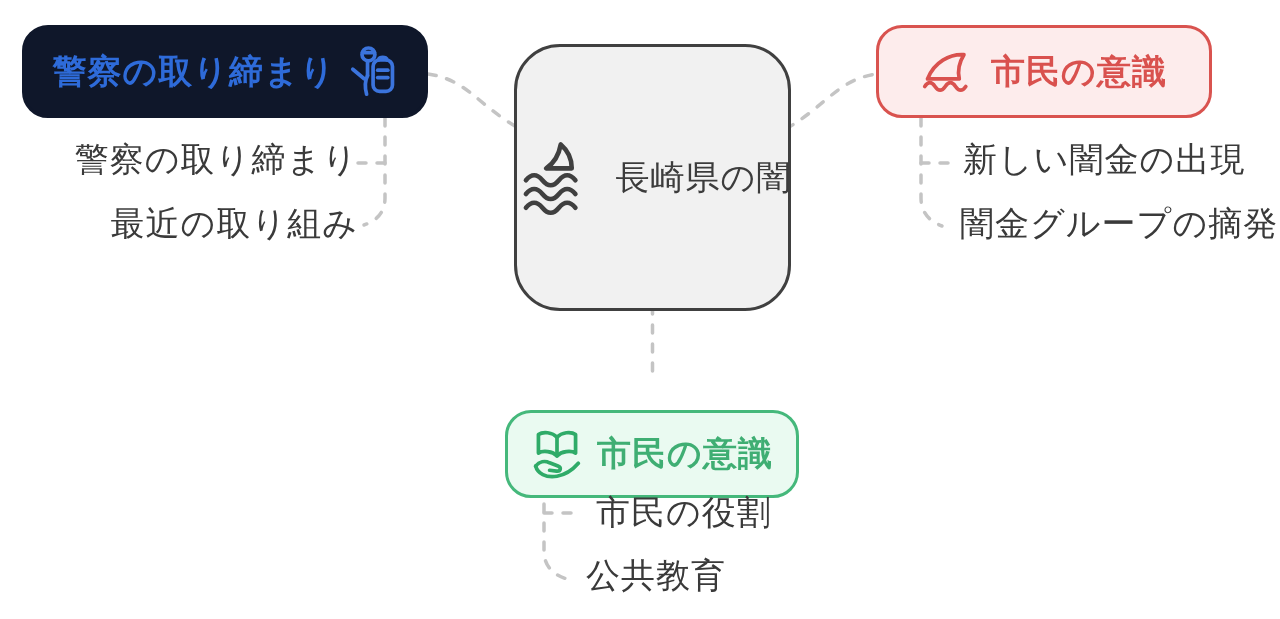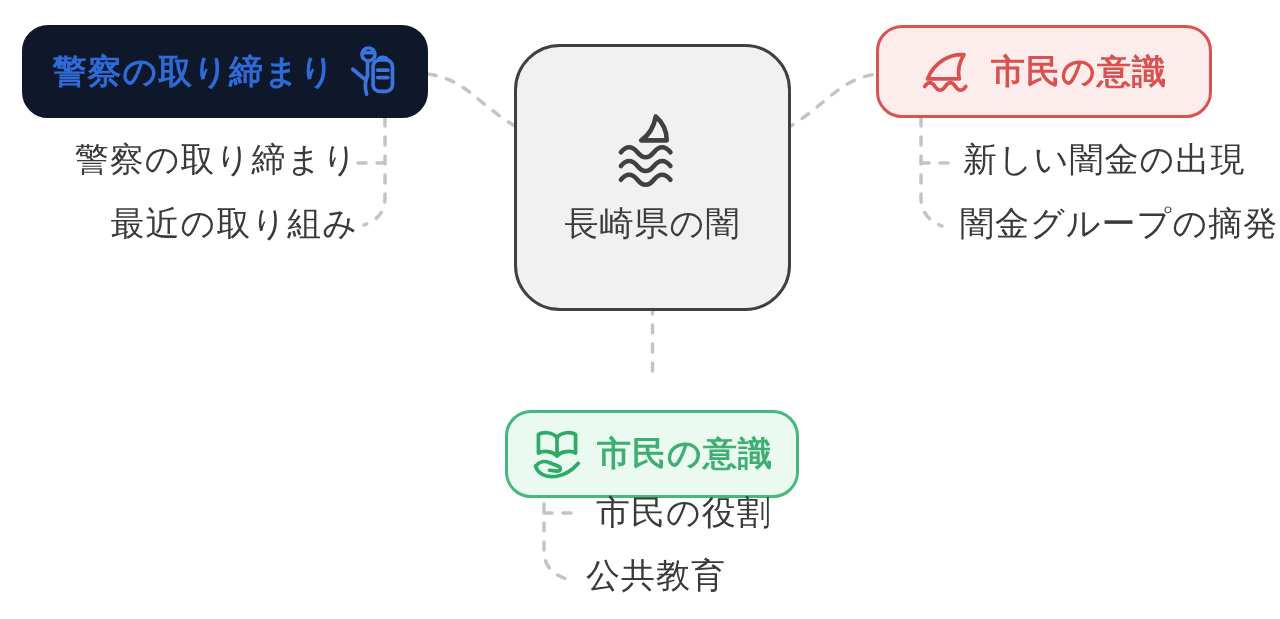--- a/index.html
+++ b/index.html
@@ -34,21 +34,21 @@
     align-items: center;
     justify-content: center;
     white-space: nowrap;
   }
   .node-center {
     left: 514px; top: 44px;
     width: 277px; height: 267px;
     background: #f1f1f1;
     border: 3.5px solid #404040;
     border-radius: 46px;
-    flex-direction: column;
+    flex-direction: row;
     gap: 14px;
   }
   .center-label {
     font-size: 34px;
     line-height: 43px;
     font-weight: 500;
     color: #3c3c3c;
     text-align: center;
     letter-spacing: 1px;
   }

